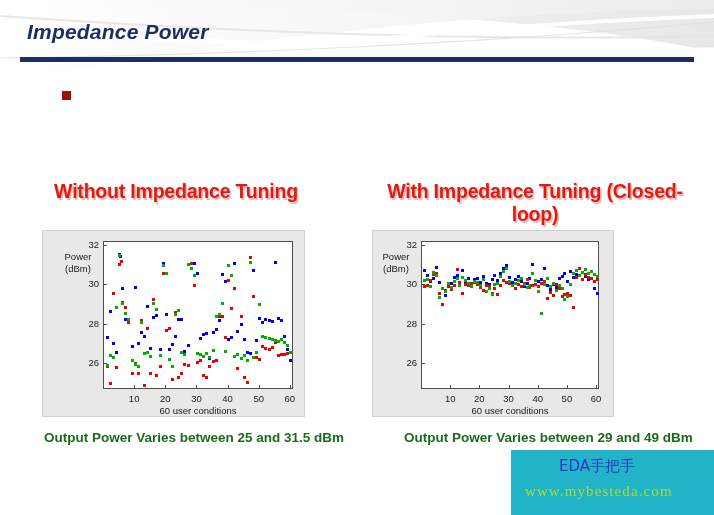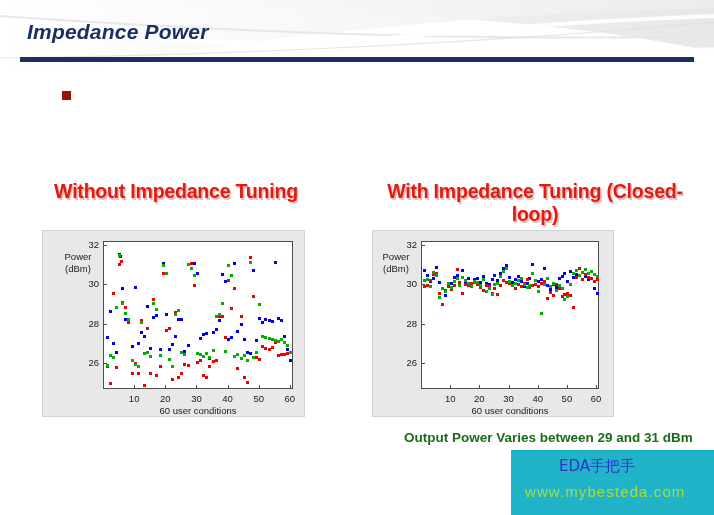--- a/index.html
+++ b/index.html
@@ -76,21 +76,21 @@
     position:absolute;left:511px;top:450px;width:203px;height:65px;
     background:#21b4c8;overflow:hidden;
   }
   #wm-line1{
     position:absolute;left:48px;top:7px;
     font-size:15px;color:#2b35c8;font-family:"DejaVu Sans",sans-serif;white-space:nowrap;
   }
   #wm-line2{
     position:absolute;left:14px;top:33px;
     font-size:15px;color:#aadb38;letter-spacing:1.1px;
-    font-family:Liberation Sans, sans-serif;white-space:nowrap;
+    font-family:Liberation Serif, serif;white-space:nowrap;
   }
 </style>
 </head>
 <body>
 
 <div id="slide">
 
   <div id="header-bg">
     <svg width="714" height="72" viewBox="0 0 714 72" xmlns="http://www.w3.org/2000/svg">
       <defs>
@@ -537,20 +537,21 @@
         <div style="position: absolute; background: rgb(77, 77, 77); width: 1px; height: 4px; left: 164.721px; top: 154px;"></div>
         <div class="tick-lbl xlbl" style="width: 22px; left: 182.902px; top: 162px;">50</div>
         <div style="position: absolute; background: rgb(77, 77, 77); width: 1px; height: 4px; left: 193.902px; top: 154px;"></div>
         <div class="tick-lbl xlbl" style="width: 22px; left: 212.082px; top: 162px;">60</div>
         <div style="position: absolute; background: rgb(77, 77, 77); width: 1px; height: 4px; left: 223.082px; top: 154px;"></div>
         <div class="axis-name" style="left: 0px; top: 20px; width: 46px; line-height: 12px;">Power<br>(dBm)</div>
         <div class="axis-name" style="left: 48px; width: 178px; top: 174px;">60 user conditions</div>
       </div>
   </div>
 
-  <div id="caption-right" class="caption">Output Power Varies between 29 and 31 dBm</div>
+  <div id="caption-left" class="caption">Output Power Varies between 25 and 31.5 dBm</div>
+  <div id="caption-right" class="caption">Output Power Varies between 29 and 49 dBm</div>
 
   <div id="watermark">
     <div id="wm-line1">EDA手把手</div>
     <div id="wm-line2">www.mybesteda.com</div>
   </div>
 
 </div>
 
 </body></html>

